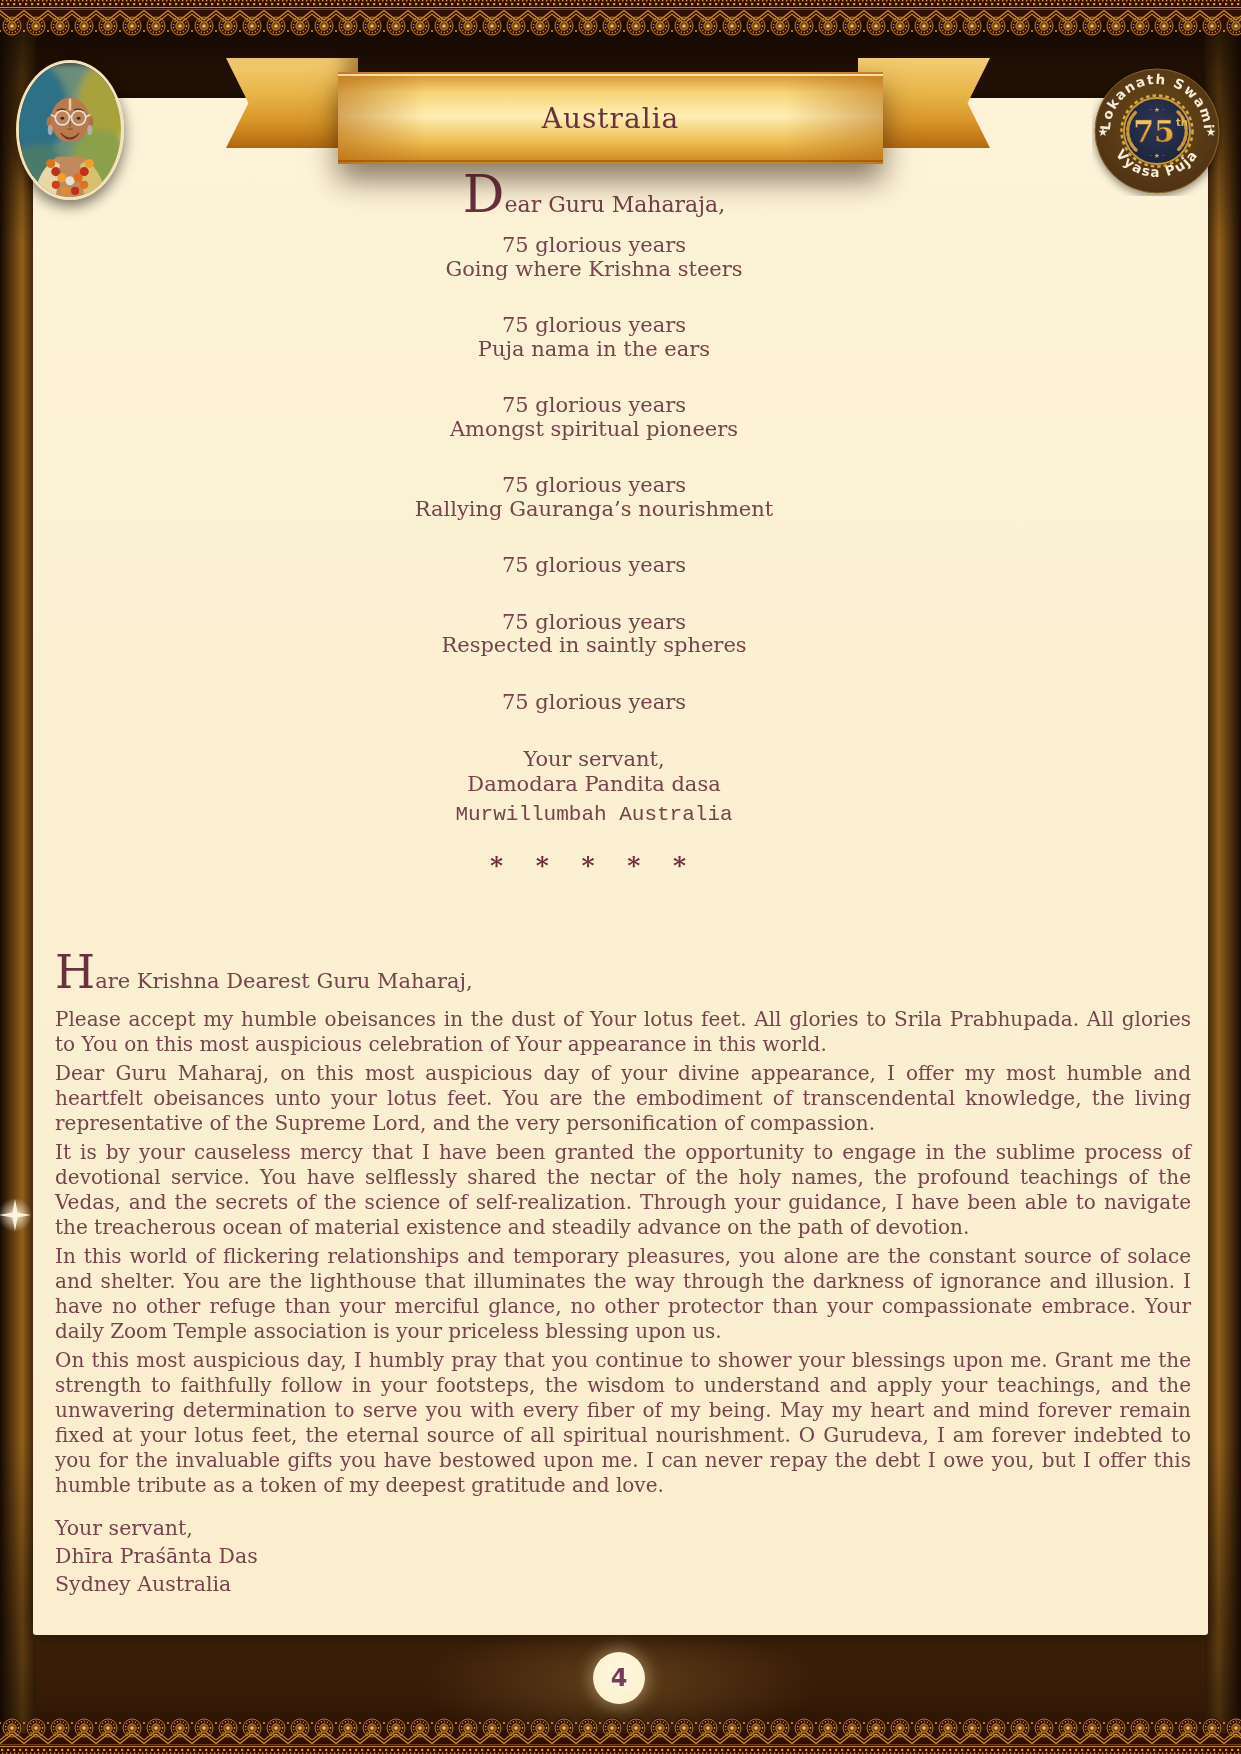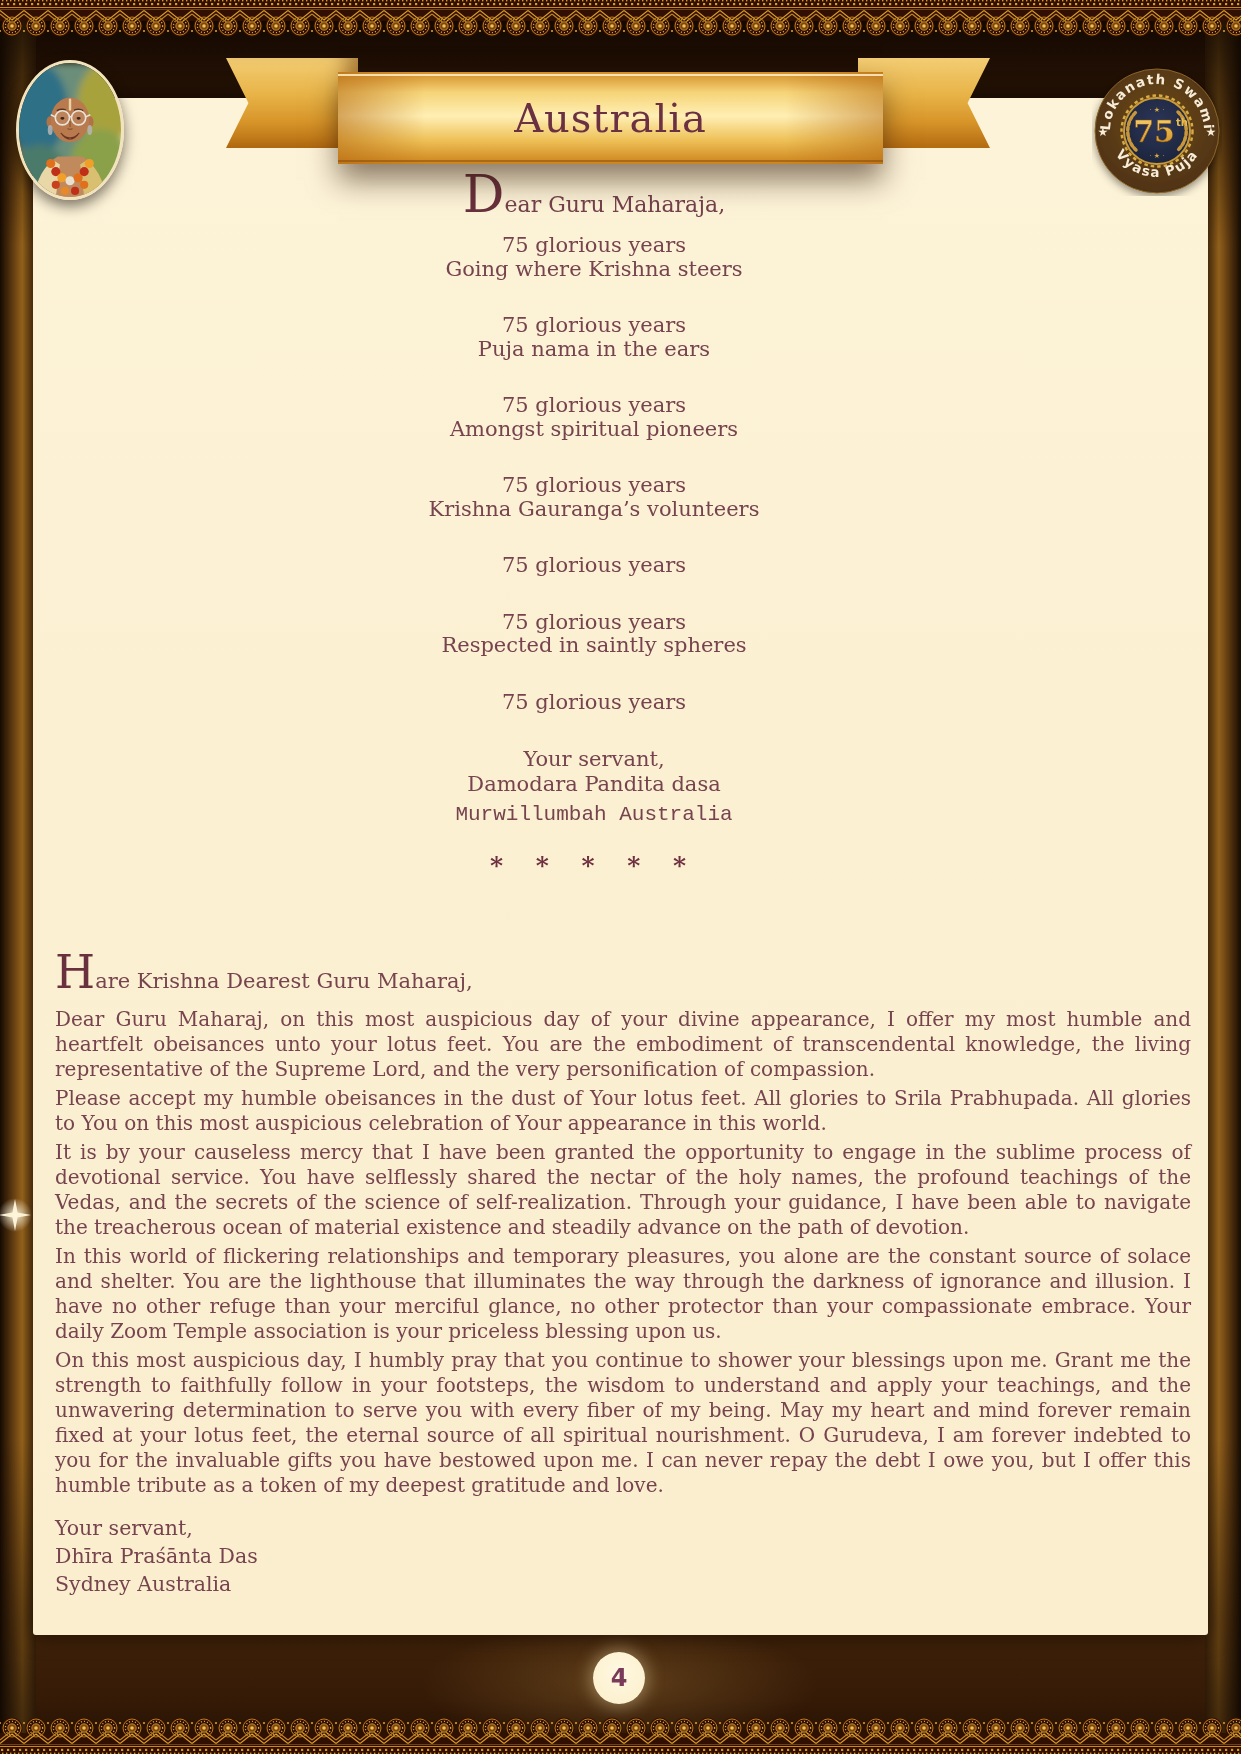--- a/index.html
+++ b/index.html
@@ -40,21 +40,21 @@
   .bar{
     position:absolute;left:338px;top:72px;width:545px;height:92px;
     background:
       linear-gradient(90deg,rgba(180,105,18,.55) 0%,rgba(255,255,255,0) 16%,rgba(255,255,255,0) 82%,rgba(180,105,18,.5) 100%),
       linear-gradient(180deg,#d28c26 0%,#f6d478 22%,#ffefb4 48%,#edbf55 75%,#cd831c 100%);
     box-shadow:0 16px 28px rgba(45,22,6,.55);
     display:flex;align-items:center;justify-content:center;
   }
   .bar::before{content:"";position:absolute;left:0;right:0;top:2px;height:2px;background:rgba(255,245,210,.8);}
   .bar::after{content:"";position:absolute;left:0;right:0;bottom:2px;height:2px;background:rgba(120,65,10,.45);}
-  .title{font-size:40px;color:#6b3143;letter-spacing:1px;}
+  .title{font-size:28px;color:#6b3143;letter-spacing:1px;}
   .badge{position:absolute;left:1092px;top:66px;z-index:5;}
   .poem{
     position:absolute;left:33px;top:190px;width:1122px;z-index:2;
     text-align:center;color:#76434e;font-size:21px;line-height:23.5px;
   }
   .p-greet{font-size:22px;line-height:30px;margin-bottom:14px;color:#74414c;}
   .dropcap{font-size:52px;line-height:0;color:#69303d;}
   .stanza{margin-bottom:33px;}
   .p-sign{margin-top:22px;line-height:25px;}
   .p-sign .city{margin-top:5px;font-family:Liberation Mono, monospace;}
@@ -263,21 +263,21 @@
   <div class="stanza">
     <div>75 glorious years</div>
     <div>Puja nama in the ears</div>
   </div>
   <div class="stanza">
     <div>75 glorious years</div>
     <div>Amongst spiritual pioneers</div>
   </div>
   <div class="stanza">
     <div>75 glorious years</div>
-    <div>Krishna Gauranga’s volunteers</div>
+    <div>Rallying Gauranga’s nourishment</div>
   </div>
   <div class="stanza">
     <div>75 glorious years</div>
   </div>
   <div class="stanza">
     <div>75 glorious years</div>
     <div>Respected in saintly spheres</div>
   </div>
   <div class="stanza">
     <div>75 glorious years</div>
@@ -287,22 +287,22 @@
     <div>Damodara Pandita dasa</div>
     <div class="city">Murwillumbah Australia</div>
   </div>
   <div class="separator">* * * * *</div>
 </div>
 
 <div class="letter">
   <div class="l-greet">
     <span class="dropcap">H</span><span>are Krishna Dearest Guru Maharaj,</span>
   </div>
+  <p>Please accept my humble obeisances in the dust of Your lotus feet. All glories to Srila Prabhupada. All glories to You on this most auspicious celebration of Your appearance in this world.</p>
   <p>Dear Guru Maharaj, on this most auspicious day of your divine appearance, I offer my most humble and heartfelt obeisances unto your lotus feet. You are the embodiment of transcendental knowledge, the living representative of the Supreme Lord, and the very personification of compassion.</p>
-  <p>Please accept my humble obeisances in the dust of Your lotus feet. All glories to Srila Prabhupada. All glories to You on this most auspicious celebration of Your appearance in this world.</p>
   <p>It is by your causeless mercy that I have been granted the opportunity to engage in the sublime process of devotional service. You have selflessly shared the nectar of the holy names, the profound teachings of the Vedas, and the secrets of the science of self-realization. Through your guidance, I have been able to navigate the treacherous ocean of material existence and steadily advance on the path of devotion.</p>
   <p>In this world of flickering relationships and temporary pleasures, you alone are the constant source of solace and shelter. You are the lighthouse that illuminates the way through the darkness of ignorance and illusion. I have no other refuge than your merciful glance, no other protector than your compassionate embrace. Your daily Zoom Temple association is your priceless blessing upon us.</p>
   <p>On this most auspicious day, I humbly pray that you continue to shower your blessings upon me. Grant me the strength to faithfully follow in your footsteps, the wisdom to understand and apply your teachings, and the unwavering determination to serve you with every fiber of my being. May my heart and mind forever remain fixed at your lotus feet, the eternal source of all spiritual nourishment. O Gurudeva, I am forever indebted to you for the invaluable gifts you have bestowed upon me. I can never repay the debt I owe you, but I offer this humble tribute as a token of my deepest gratitude and love.</p>
 </div>
 
 <div class="letter-sign">
   <div>Your servant,</div>
   <div>Dhīra Praśānta Das</div>
   <div>Sydney Australia</div>
 </div>

